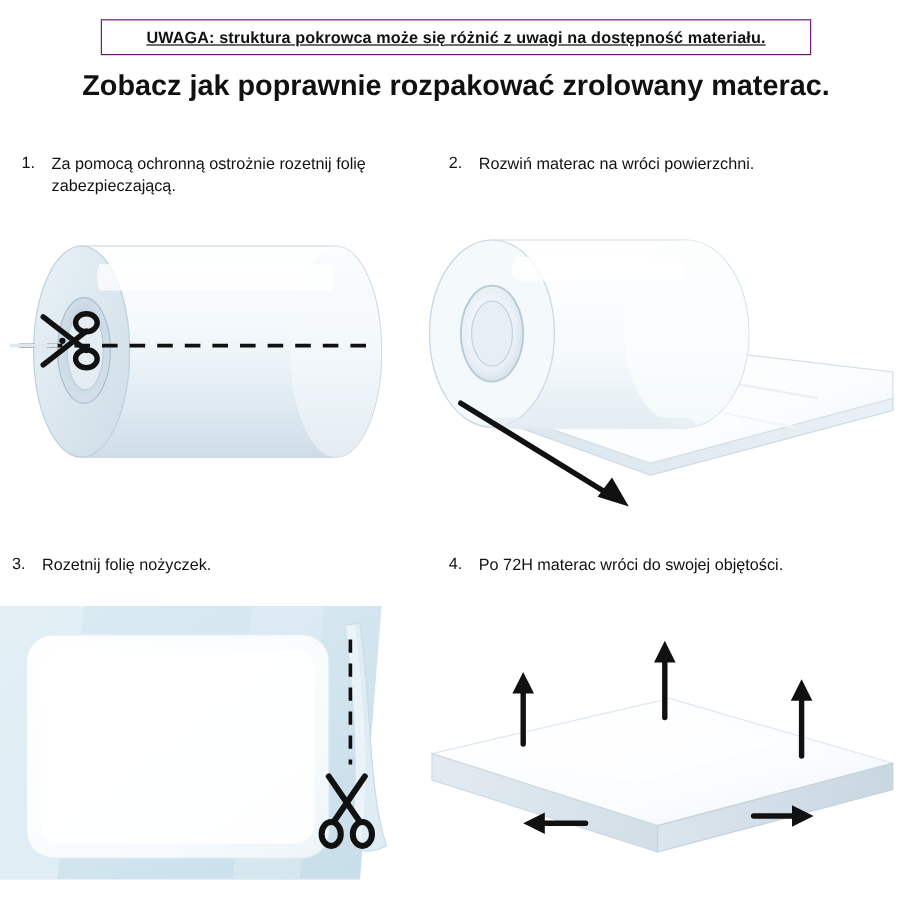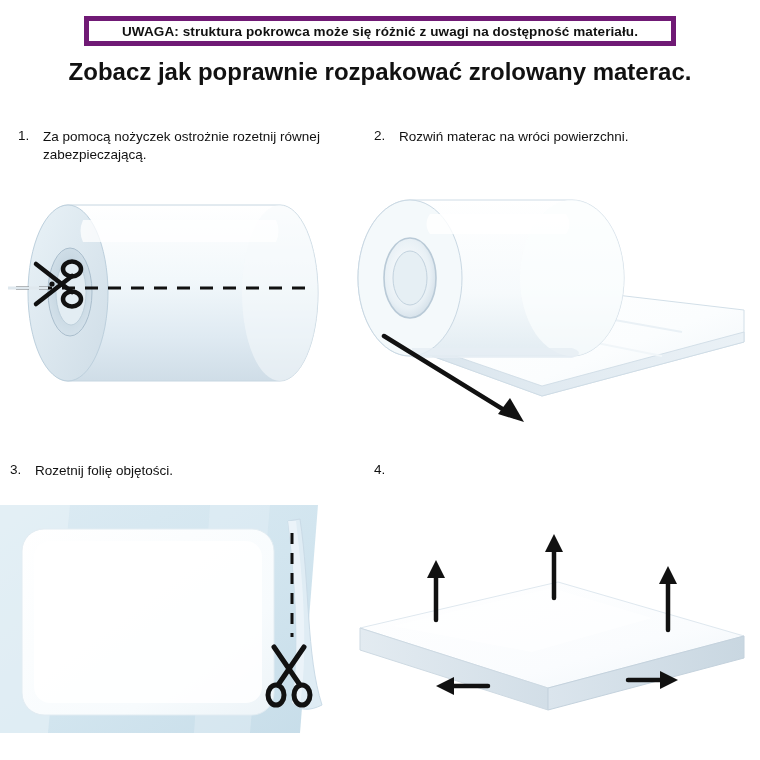--- a/index.html
+++ b/index.html
@@ -17,25 +17,26 @@
   }
 
   
   .notice {
     position: absolute;
     left: 84px;
     top: 16px;
     width: 592px;
     height: 30px;
     box-sizing: border-box;
-    border: 5px solid #701a75;
+    border: 1px solid #701a75;
     background: #ffffff;
     display: flex;
     align-items: center;
     justify-content: center;
+    text-decoration: underline;
   }
   .notice-text {
     font-size: 13.5px;
     font-weight: bold;
     letter-spacing: 0.1px;
     color: #111111;
     white-space: nowrap;
   }
 
   
@@ -92,21 +93,21 @@
 
 <div class="notice">
   <span class="notice-text">UWAGA: struktura pokrowca może się różnić z uwagi na dostępność materiału.</span>
 </div>
 
 <div class="main-title">Zobacz jak poprawnie rozpakować zrolowany materac.</div>
 
 <div class="step" id="step1">
   <div class="step-head">
     <span class="step-num">1.</span>
-    <span class="step-text">Za pomocą nożyczek ostrożnie rozetnij równej zabezpieczającą.</span>
+    <span class="step-text">Za pomocą ochronną ostrożnie rozetnij folię zabezpieczającą.</span>
   </div>
 </div>
 
 <div class="art" id="art1">
   <svg width="330" height="220" viewBox="0 0 330 220" aria-hidden="true">
     <defs>
       <linearGradient id="rollBody" x1="0" y1="0" x2="0" y2="1">
         <stop offset="0%" stop-color="#ffffff"></stop>
         <stop offset="42%" stop-color="#f2f8fb"></stop>
         <stop offset="75%" stop-color="#dfeaf2"></stop>
@@ -202,21 +203,21 @@
     <g>
       <line x1="32" y1="176" x2="162" y2="256" stroke="#111111" stroke-width="4.5" stroke-linecap="round"></line>
       <polygon points="172,262 146,254 158,238" fill="#111111"></polygon>
     </g>
   </svg>
 </div>
 
 <div class="step" id="step3">
   <div class="step-head">
     <span class="step-num">3.</span>
-    <span class="step-text">Rozetnij folię objętości.</span>
+    <span class="step-text">Rozetnij folię nożyczek.</span>
   </div>
 </div>
 
 <div class="art" id="art3">
   <svg width="350" height="250" viewBox="0 0 350 250" aria-hidden="true">
     <defs>
       <linearGradient id="foilG" x1="0" y1="0" x2="1" y2="1">
         <stop offset="0%" stop-color="#dcebf3"></stop>
         <stop offset="55%" stop-color="#d2e5ef"></stop>
         <stop offset="100%" stop-color="#c7dde9"></stop>
@@ -247,20 +248,21 @@
       <ellipse cx="34" cy="52" rx="8" ry="10" fill="none" stroke="#111111" stroke-width="5"></ellipse>
       <ellipse cx="8" cy="52" rx="8" ry="10" fill="none" stroke="#111111" stroke-width="5"></ellipse>
       <circle cx="21" cy="24" r="2.8" fill="#111111"></circle>
     </g>
   </svg>
 </div>
 
 <div class="step" id="step4">
   <div class="step-head">
     <span class="step-num">4.</span>
+    <span class="step-text">Po 72H materac wróci do swojej objętości.</span>
   </div>
 </div>
 
 <div class="art" id="art4">
   <svg width="400" height="230" viewBox="0 0 400 230" aria-hidden="true">
     <defs>
       <linearGradient id="topFace" x1="0" y1="0" x2="1" y2="1">
         <stop offset="0%" stop-color="#ffffff"></stop>
         <stop offset="65%" stop-color="#fafcfe"></stop>
         <stop offset="100%" stop-color="#eff5f9"></stop>

